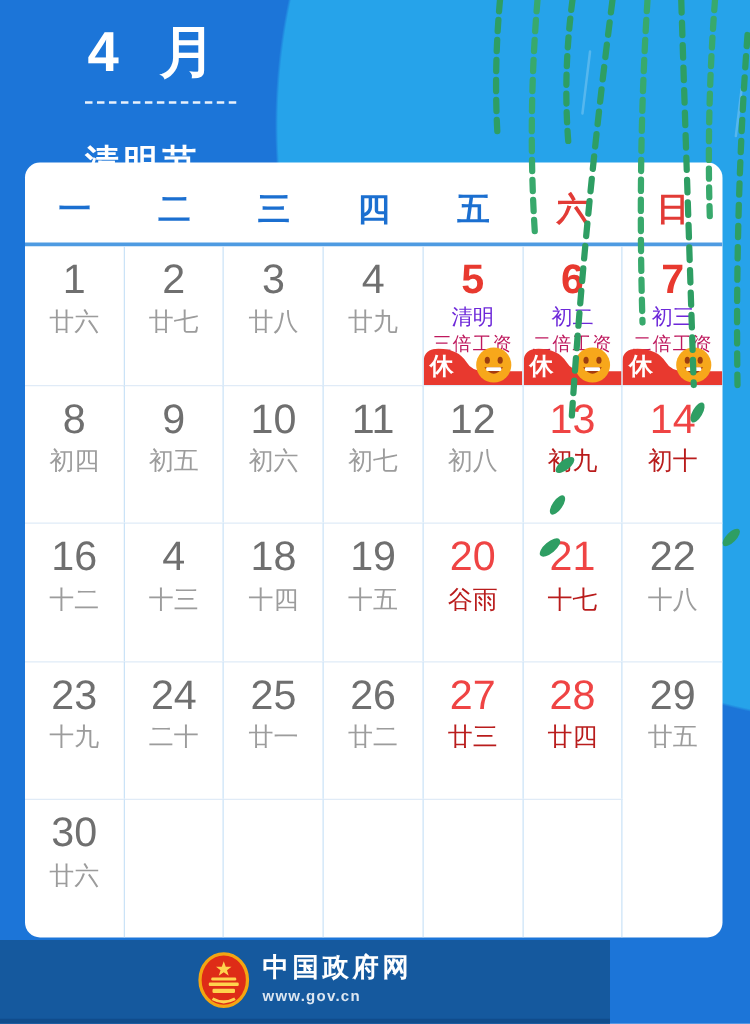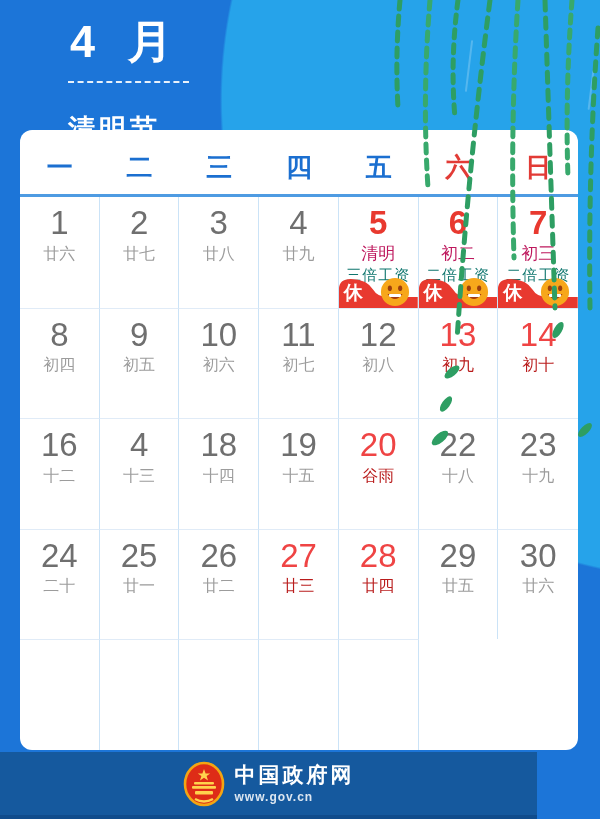--- a/index.html
+++ b/index.html
@@ -24,33 +24,33 @@
   .weekrow{display:grid;grid-template-columns:repeat(7,1fr);height:64px;align-items:center;
     border-bottom:3px solid #4E9BE2;}
   .weekrow .wd{text-align:center;font-size:26px;font-weight:bold;color:#1B6FD0;padding-top:10px;}
   .weekrow .wd[data-type="weekend"]{color:#E23B36;}
   .grid{display:grid;grid-template-columns:repeat(7,1fr);grid-auto-rows:110.6px;}
   .cell{position:relative;border-right:1px solid #CBE3F7;border-top:1px solid #E0EBF7;
     text-align:center;padding-top:9px;box-sizing:border-box;}
   .cell:nth-child(7n){border-right:none;}
   .cell:nth-child(-n+7){border-top:none;}
   .num{font-size:33px;line-height:1.05;color:#6F6F6F;}
-  .lunar{font-size:16px;color:#9C9C9C;margin-top:3px;}
+  .lunar{font-size:20px;color:#9C9C9C;margin-top:3px;}
   .cell[data-type="red"] .num{color:#ef4444;}
   .cell[data-type="red"] .lunar{color:#b91c1c;}
   .cell[data-type="holiday"] .num{color:#E8392F;font-weight:bold;}
-  .cell[data-type="holiday"] .lunar{color:#be185d;font-size:17px;margin-top:1px;}
-  .wage{font-size:15px;color:#0f766e;margin-top:1px;letter-spacing:1px;}
+  .cell[data-type="holiday"] .lunar{color:#6d28d9;font-size:17px;margin-top:1px;}
+  .wage{font-size:15px;color:#be185d;margin-top:1px;letter-spacing:1px;}
   
   .banner{position:absolute;left:0;right:0;bottom:0;height:32px;z-index:3;}
   .banner .shape{position:absolute;left:0;top:0;width:100%;height:100%;}
   .banner .rest{position:absolute;left:5px;bottom:2px;color:#fff;font-size:19px;font-weight:bold;}
   .banner .smiley{position:absolute;right:8px;bottom:1px;width:30px;height:30px;}
   
-  .footer{position:absolute;left:0;top:752px;width:537px;height:67px;background:#15599E;z-index:2;
+  .footer{position:absolute;left:0;top:752px;width:488px;height:67px;background:#15599E;z-index:2;
     display:flex;align-items:center;justify-content:center;border-bottom:4px solid #104C8C;box-sizing:border-box;}
   .brand{display:flex;align-items:center;gap:10px;}
   .brand-text .site{color:#fff;font-size:21px;font-weight:bold;letter-spacing:3px;line-height:1.1;}
   .brand-text .url{color:rgba(255,255,255,.85);font-size:12px;font-weight:bold;letter-spacing:1px;margin-top:3px;}
 </style>
 </head>
 <body>
 
 <div class="rain" style="left:468px;top:40px;height:52px;"></div>
 <div class="rain" style="left:556px;top:140px;height:42px;"></div>
@@ -210,20 +210,24 @@
       <div class="lunar">十四</div>
     </div>
     <div class="cell" data-type="normal">
       <div class="num">19</div>
       <div class="lunar">十五</div>
     </div>
     <div class="cell" data-type="red">
       <div class="num">20</div>
       <div class="lunar">谷雨</div>
     </div>
+    <div class="cell" data-type="red">
+      <div class="num">21</div>
+      <div class="lunar">十七</div>
+    </div>
 
     <div class="cell" data-type="normal">
       <div class="num">22</div>
       <div class="lunar">十八</div>
     </div>
     <div class="cell" data-type="normal">
       <div class="num">23</div>
       <div class="lunar">十九</div>
     </div>
     <div class="cell" data-type="normal">

